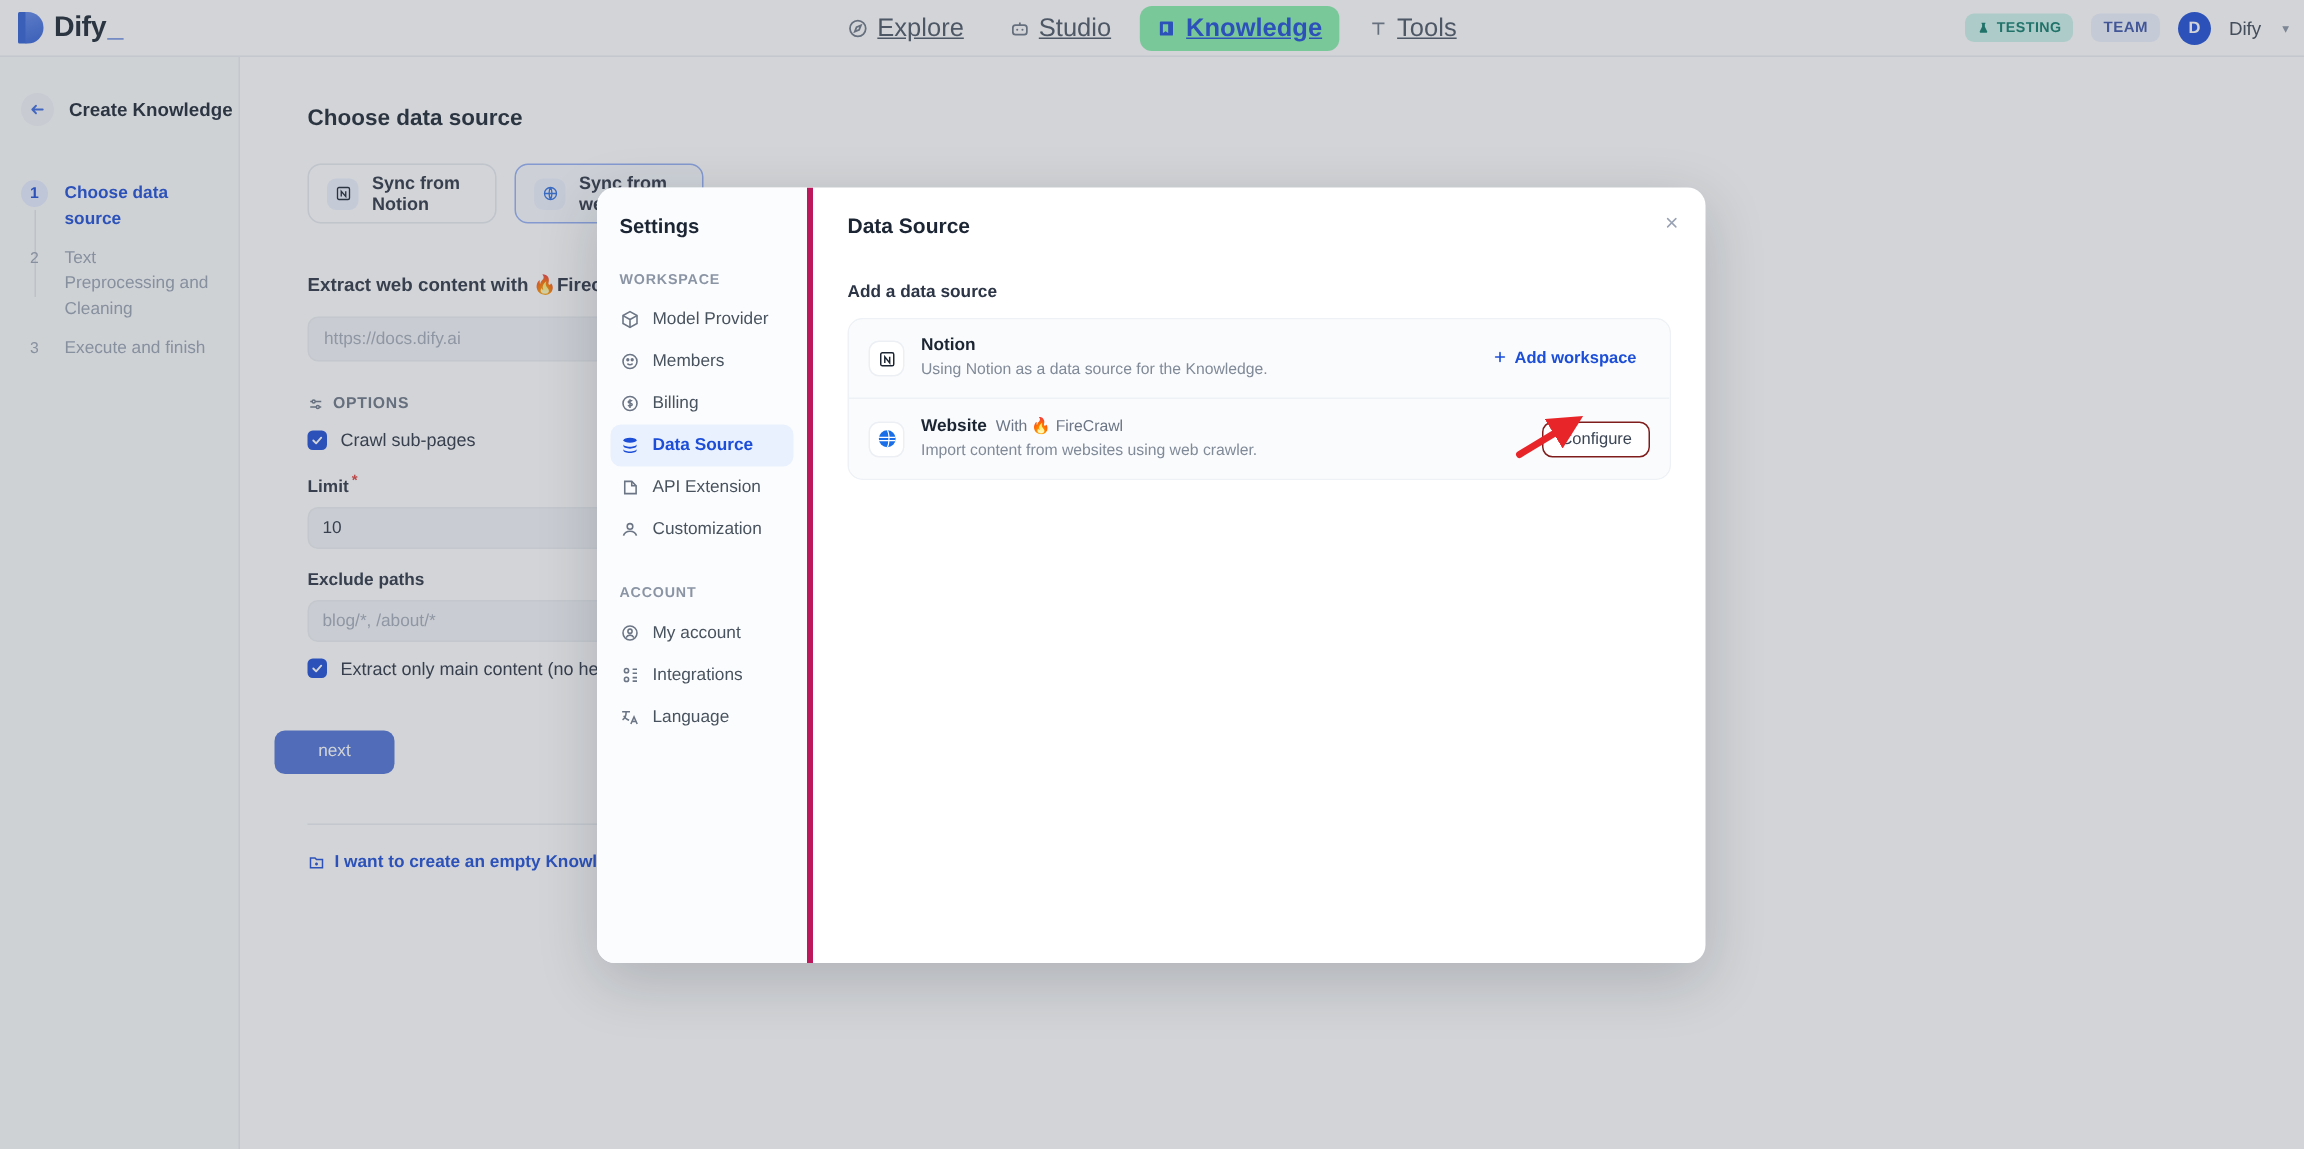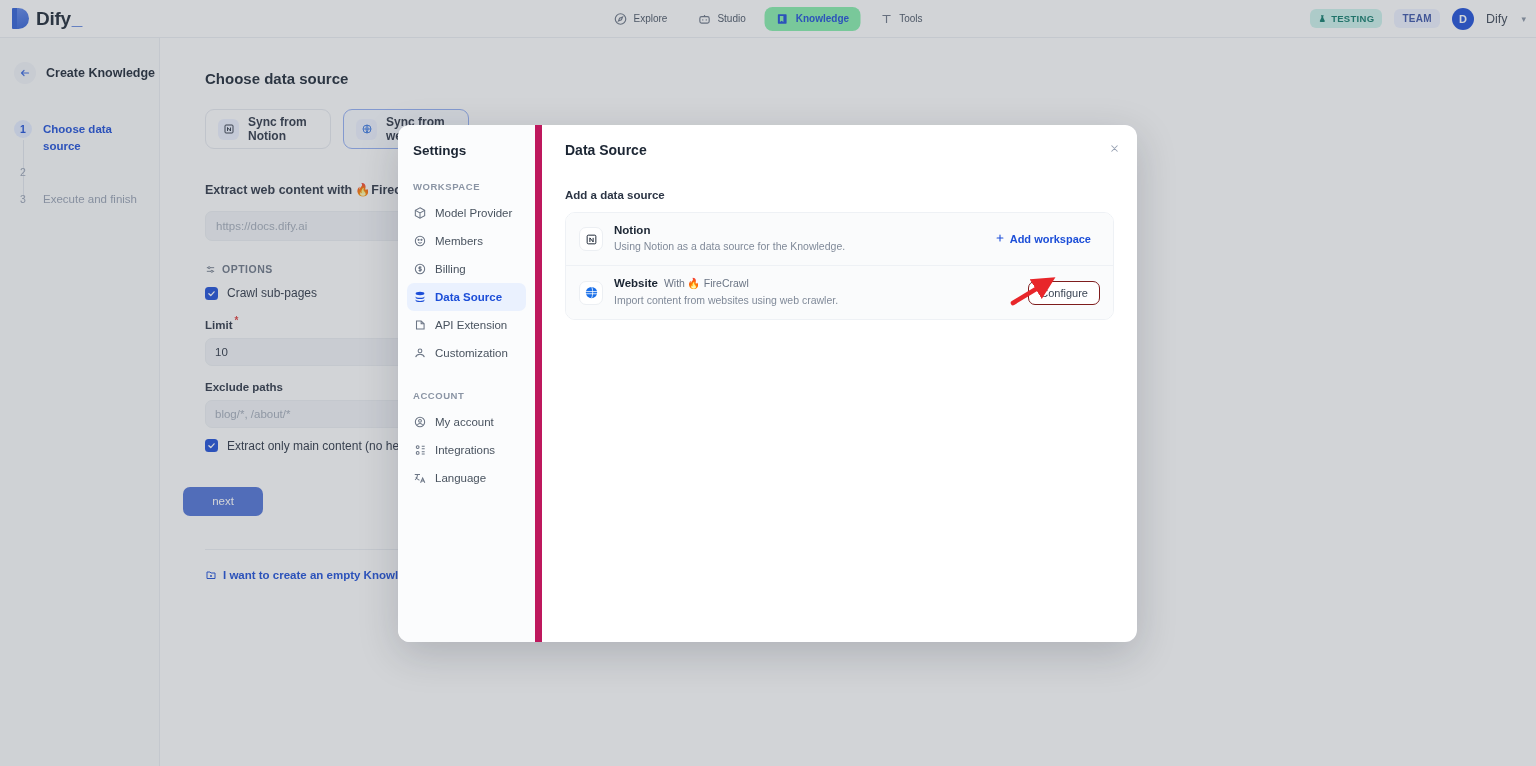--- a/index.html
+++ b/index.html
@@ -36,22 +36,23 @@
   }
   .brand-text .cursor { color: #2f5fd6; font-weight: 700; }
 
   .nav {
     position: absolute; left: 50%; transform: translateX(-50%);
     display: flex; align-items: center; gap: 8px;
   }
   .nav-item {
     display: flex; align-items: center; gap: 6px;
     padding: 5px 11px; border-radius: 8px;
-    font-size: 10px; color: #495464; cursor: pointer;
+    font-size: 17px; color: #495464; cursor: pointer;
     white-space: nowrap;
+    text-decoration: underline;
   }
   .nav-item.active {
     background: #86efac; color: #1c4ed8; font-weight: 700;
   }
   .nav-ico { width: 14px; height: 14px; display:block; }
 
   .topright {
     position: absolute; right: 10px; display: flex; align-items: center; gap: 12px;
   }
   .badge-testing {
@@ -160,21 +161,21 @@
     position: absolute; inset: 0; background: rgba(90,96,108,.27); z-index: 10;
   }
   .modal {
     position: absolute; left: 398px; top: 125px; width: 739px; height: 517px;
     background: #ffffff; border-radius: 12px; z-index: 11;
     box-shadow: 0 12px 40px rgba(16,24,40,.18);
     display: flex; overflow: hidden;
   }
   .modal-side {
     width: 144px; flex: 0 0 144px; background: #fbfcfd;
-    border-right: 7px solid #be185d; padding: 18px 0 0 0;
+    border-right: 4px solid #be185d; padding: 18px 0 0 0;
   }
   .modal-side h2 { font-size: 13.5px; font-weight: 700; color: #1b2533; padding-left: 15px; }
   .grp-label {
     font-size: 9.5px; font-weight: 700; letter-spacing: .55px; color: #8a94a4;
     padding: 23px 0 7px 15px;
   }
   .m-item {
     display: flex; align-items: center; gap: 8px; margin: 0 9px;
     height: 28px; padding-left: 6px; border-radius: 7px;
     font-size: 11.5px; color: #49535f; cursor: pointer;
@@ -289,20 +290,21 @@
       <div class="side-title">Create Knowledge</div>
     </div>
     <div class="steps">
       <div class="step-rail"></div>
       <div class="step active">
         <div class="step-num">1</div>
         <div class="step-label">Choose data source</div>
       </div>
       <div class="step">
         <div class="step-num">2</div>
+        <div class="step-label">Text Preprocessing and Cleaning</div>
       </div>
       <div class="step">
         <div class="step-num">3</div>
         <div class="step-label">Execute and finish</div>
       </div>
     </div>
   </div>
 
   <div class="main">
     <div class="page-title">Choose data source</div>

